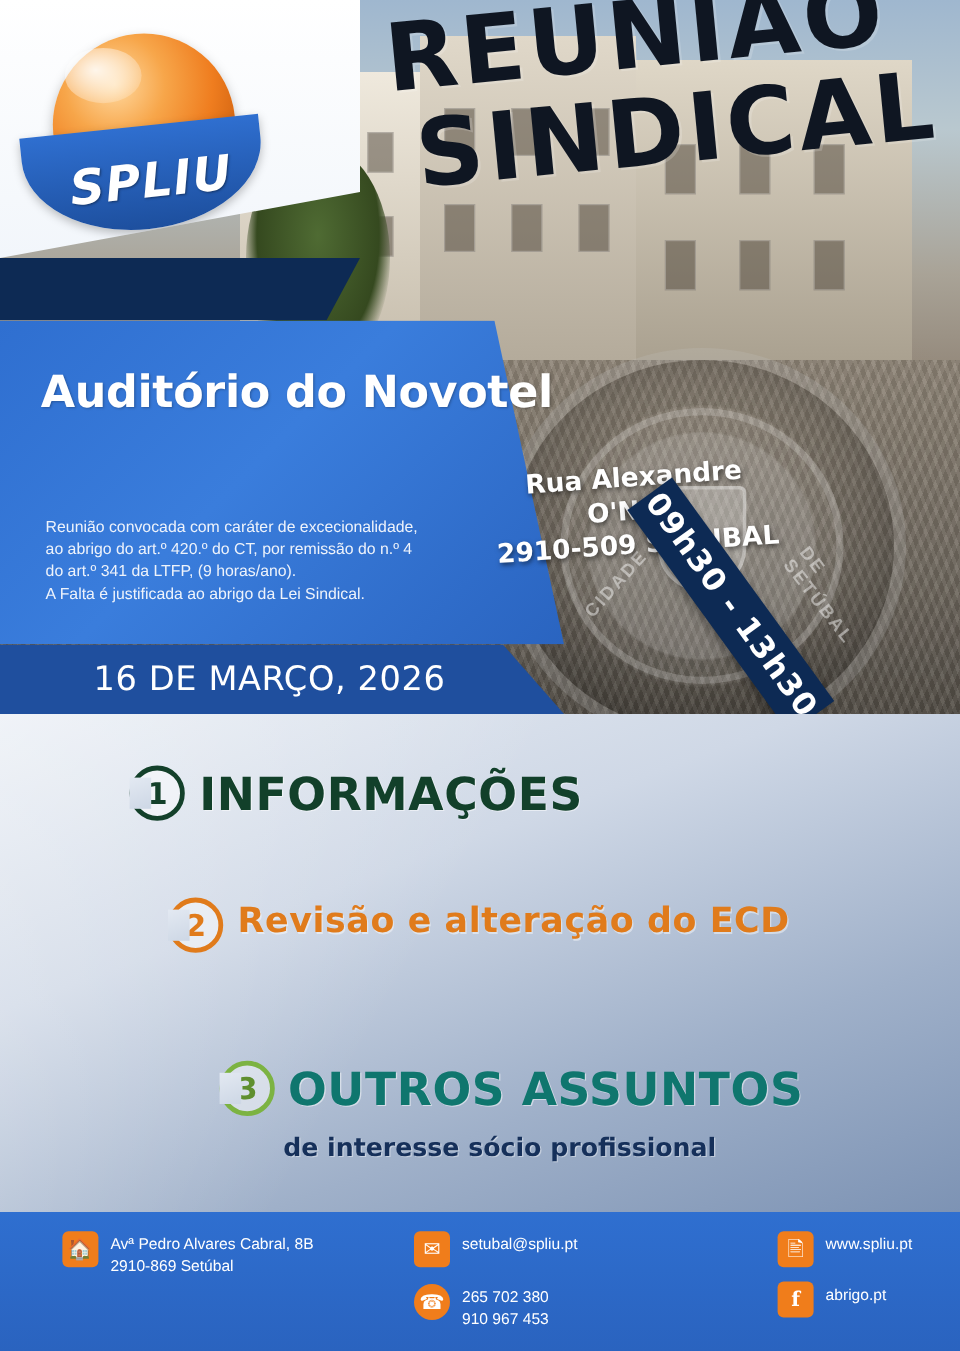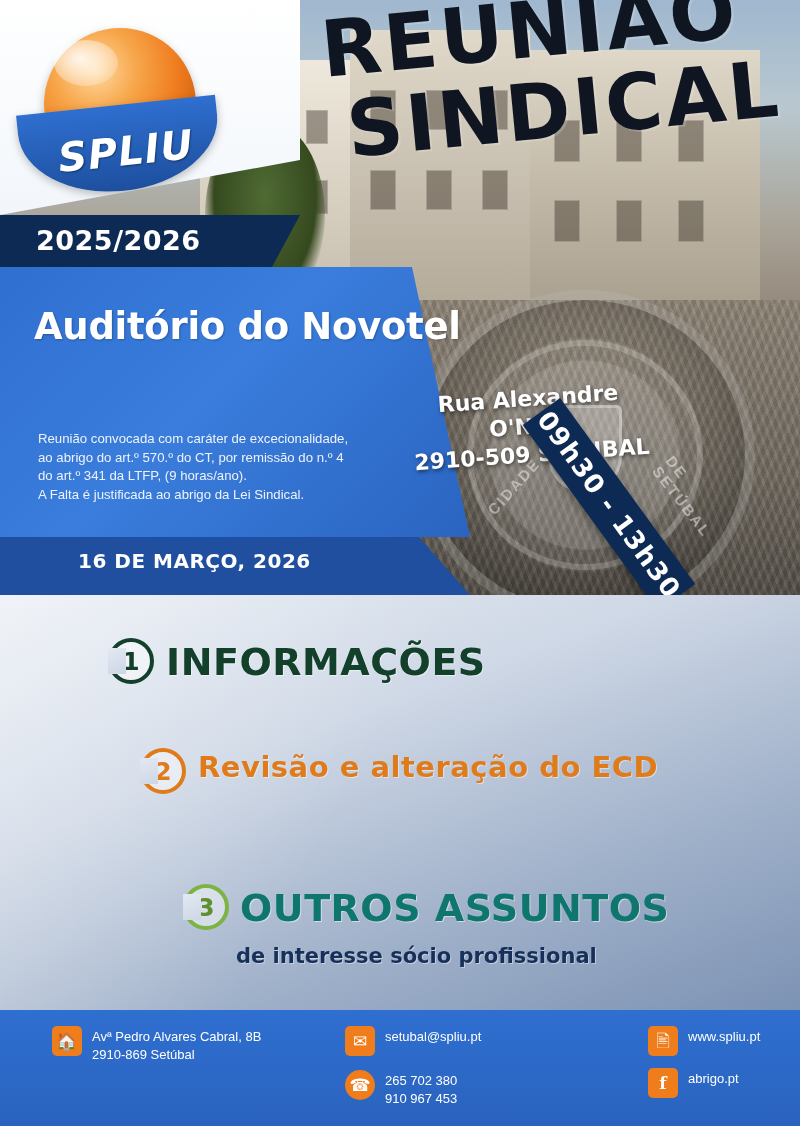--- a/index.html
+++ b/index.html
@@ -195,21 +195,21 @@
   }
 
   
   .date-bar {
     position: absolute; left: 0; top: 537px; width: 480px; height: 58px;
     background: #1f4f9e;
     clip-path: polygon(0 0, 419px 0, 470px 58px, 0 58px);
   }
   .date-text {
     position: absolute; left: 78px; top: 549px;
-    color: #ffffff; font-size: 20px; font-weight: bold;
+    color: #ffffff; font-size: 28px; font-weight: normal;
     font-family: "DejaVu Sans", sans-serif; letter-spacing: 0.5px;
   }
 
   
   .agenda {
     position: absolute; left: 0; top: 595px; width: 800px; height: 415px;
     background: linear-gradient(160deg,#e8edf4 0%, #cfd8e6 35%, #9fb0c9 70%, #7d93b4 100%);
   }
   .agenda::before {
     content:"";
@@ -321,27 +321,26 @@
     </div>
   </div>
 
   <div class="logo-box">
     <div class="logo-sphere"></div>
     <div class="logo-swoosh"></div>
     <div class="logo-text">SPLIU</div>
   </div>
 
   <div class="year-band"></div>
-  <div class="year-text">2025/2026</div>
 
   <div class="blue-panel"></div>
   <div class="venue">Auditório do Novotel</div>
   <div class="legal">
     <div>Reunião convocada com caráter de excecionalidade,</div>
-    <div>ao abrigo do art.º 570.º do CT, por remissão do n.º 4</div>
+    <div>ao abrigo do art.º 420.º do CT, por remissão do n.º 4</div>
     <div>do art.º 341 da LTFP, (9 horas/ano).</div>
     <div>A Falta é justificada ao abrigo da Lei Sindical.</div>
   </div>
 
   <div class="addr">
     <div>Rua Alexandre O'Neill</div>
     <div>2910-509 SETUBAL</div>
   </div>
 
   <div class="time-band">

